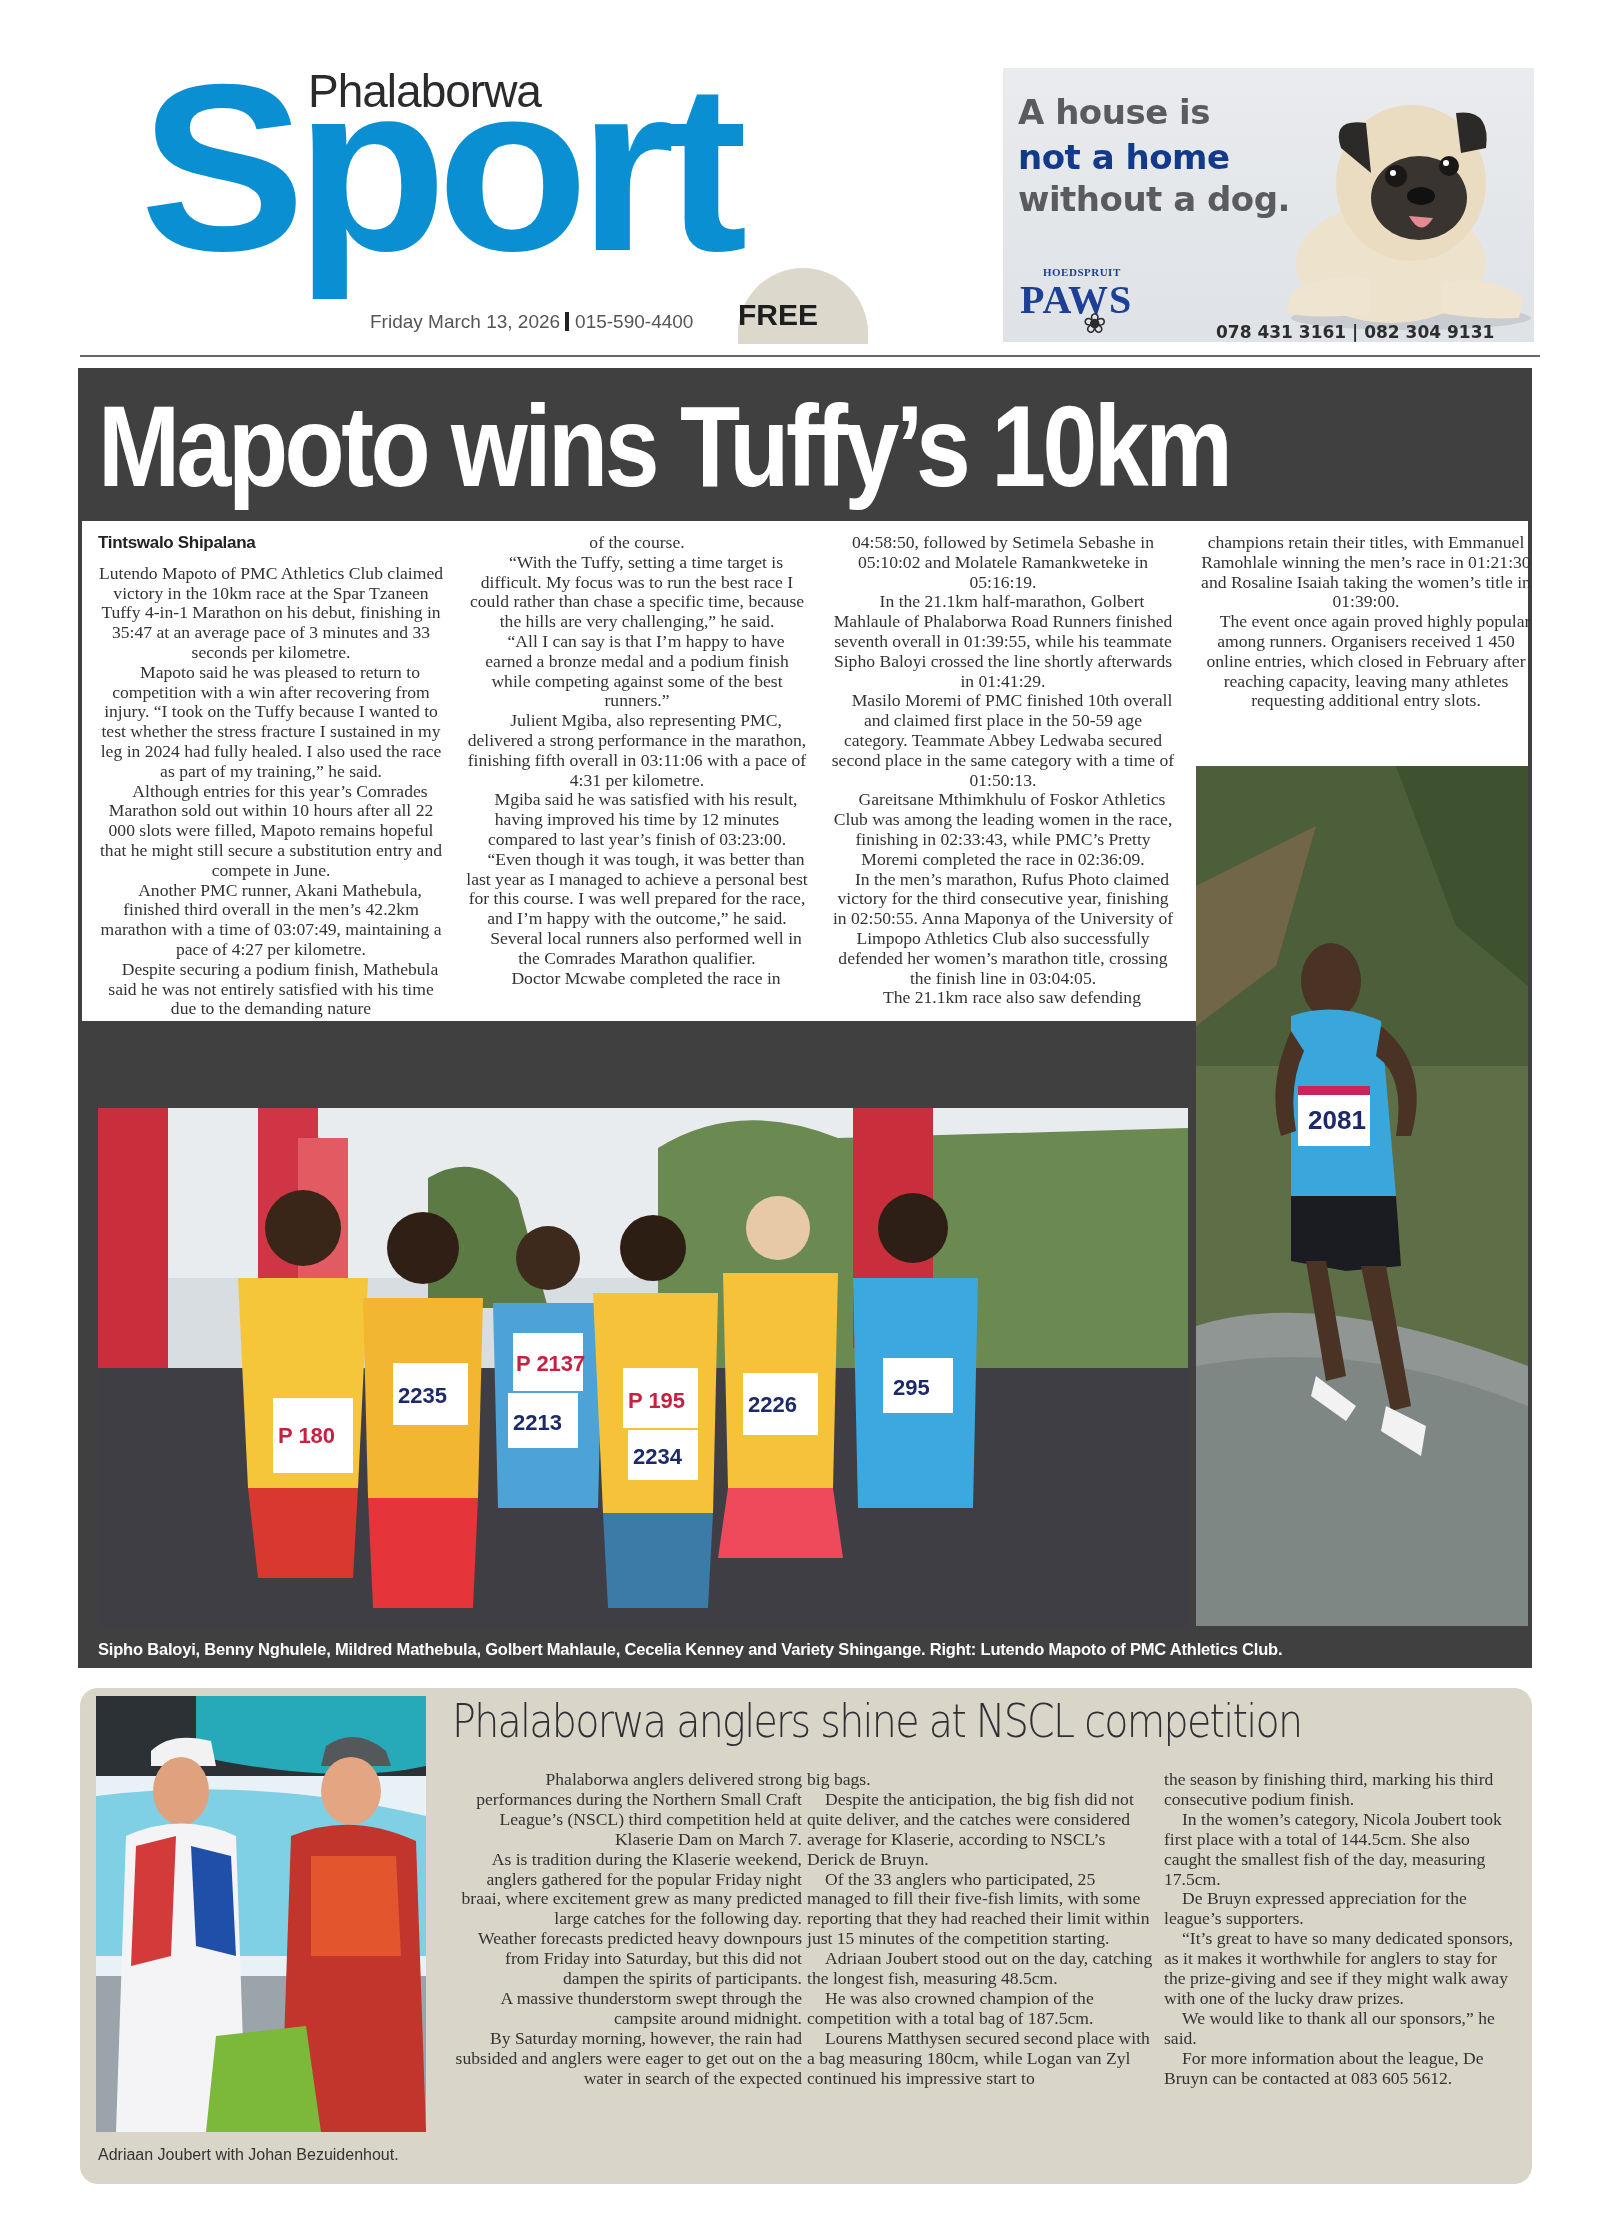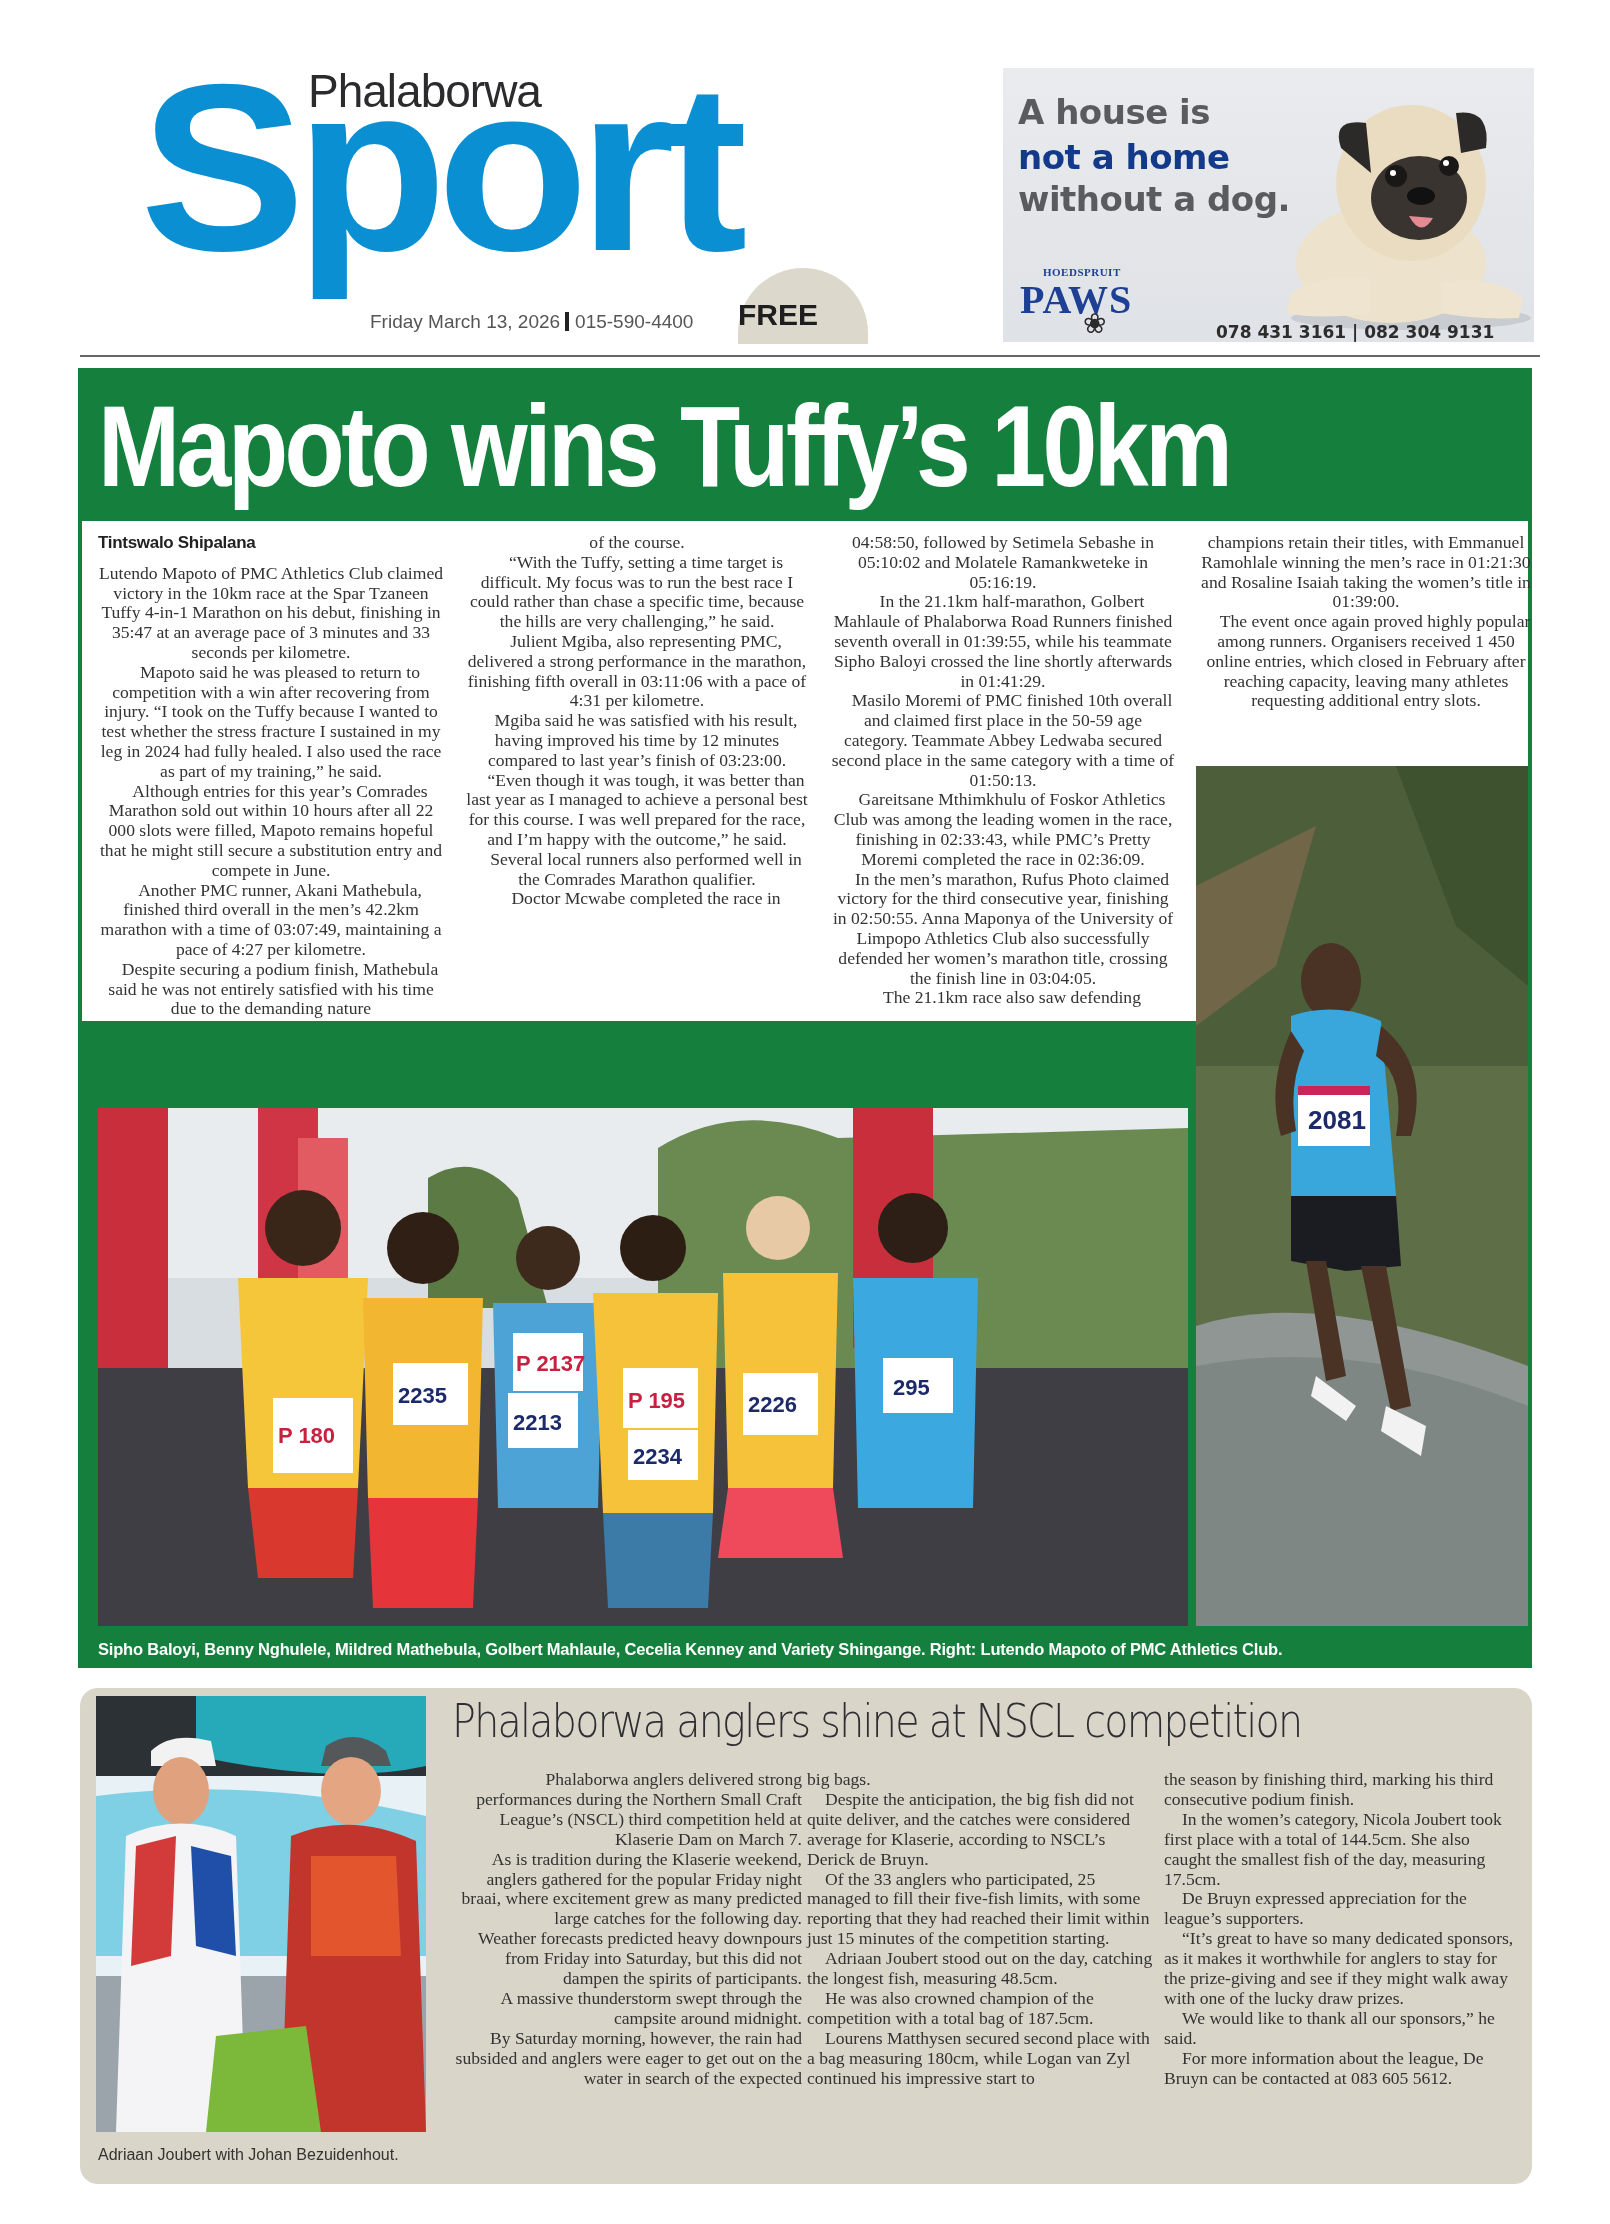--- a/index.html
+++ b/index.html
@@ -22,21 +22,21 @@
   .ad-line.l1 { top: 27px; }
   .ad-line.l2 { top: 72px; color: #13398a; }
   .ad-line.l3 { top: 114px; }
   .ad-logo-top { position: absolute; left: 40px; top: 198px; font-family: "Liberation Serif", serif; font-weight: 700; font-size: 11px; color: #1d3f94; letter-spacing: 0.5px; }
   .ad-logo-paws { position: absolute; left: 17px; top: 208px; font-family: "Liberation Serif", serif; font-weight: 700; font-size: 40px; color: #1d3f94; letter-spacing: 1px; }
   .ad-paw { position: absolute; font-size: 28px; color: #2b2b2b; line-height: 1; }
   .ad-phone { position: absolute; left: 213px; top: 254px; font-family: "DejaVu Sans", sans-serif; font-weight: 700; font-size: 17px; color: #2d2d2d; white-space: nowrap; }
   .pug { position: absolute; left: 258px; top: 20px; width: 270px; height: 250px; }
 
   
-  .lead { position: absolute; left: 78px; top: 368px; width: 1454px; height: 1300px; background: #15803d; }
+  .lead { position: absolute; left: 78px; top: 368px; width: 1454px; height: 1300px; background: #404040; }
   .headline { position: absolute; left: 20px; top: 22px; font-family: "Liberation Sans", sans-serif; font-weight: 700; font-size: 112px; color: #ffffff; letter-spacing: -4px; line-height: 1; transform: scaleX(0.88) scaleY(1.02); transform-origin: top left; white-space: nowrap; }
   .lead-body { position: absolute; left: 4px; top: 153px; width: 1446px; height: 500px; background: #ffffff; }
   .col { position: absolute; top: 12px; width: 346px; font-size: 17.6px; line-height: 19.8px; color: #333; }
   .col p { text-indent: 18px; text-align: center; }
   .col p.noindent { text-indent: 0; }
   .byline { font-family: "Liberation Sans", sans-serif; font-weight: 700; font-size: 17px; color: #222; margin-bottom: 11px; letter-spacing: -0.3px; }
   .c1 { left: 16px; } .c2 { left: 382px; } .c3 { left: 748px; } .c4 { left: 1114px; width: 340px; }
 
   .photo-group { position: absolute; left: 20px; top: 740px; width: 1090px; height: 518px; overflow: hidden; background: #cfd8c8; }
   .photo-runner { position: absolute; left: 1118px; top: 398px; width: 332px; height: 860px; overflow: hidden; background: #6c7a5a; }
@@ -102,20 +102,21 @@
       <div class="byline">Tintswalo Shipalana</div>
       <p class="noindent">Lutendo Mapoto of PMC Athletics Club claimed victory in the 10km race at the Spar Tzaneen Tuffy 4-in-1 Marathon on his debut, finishing in 35:47 at an average pace of 3 minutes and 33 seconds per kilometre.</p>
       <p>Mapoto said he was pleased to return to competition with a win after recovering from injury. “I took on the Tuffy because I wanted to test whether the stress fracture I sustained in my leg in 2024 had fully healed. I also used the race as part of my training,” he said.</p>
       <p>Although entries for this year’s Comrades Marathon sold out within 10 hours after all 22 000 slots were filled, Mapoto remains hopeful that he might still secure a substitution entry and compete in June.</p>
       <p>Another PMC runner, Akani Mathebula, finished third overall in the men’s 42.2km marathon with a time of 03:07:49, maintaining a pace of 4:27 per kilometre.</p>
       <p>Despite securing a podium finish, Mathebula said he was not entirely satisfied with his time due to the demanding nature</p>
     </div>
     <div class="col c2">
       <p class="noindent">of the course.</p>
       <p>“With the Tuffy, setting a time target is difficult. My focus was to run the best race I could rather than chase a specific time, because the hills are very challenging,” he said.</p>
+      <p>“All I can say is that I’m happy to have earned a bronze medal and a podium finish while competing against some of the best runners.”</p>
       <p>Julient Mgiba, also representing PMC, delivered a strong performance in the marathon, finishing fifth overall in 03:11:06 with a pace of 4:31 per kilometre.</p>
       <p>Mgiba said he was satisfied with his result, having improved his time by 12 minutes compared to last year’s finish of 03:23:00.</p>
       <p>“Even though it was tough, it was better than last year as I managed to achieve a personal best for this course. I was well prepared for the race, and I’m happy with the outcome,” he said.</p>
       <p>Several local runners also performed well in the Comrades Marathon qualifier.</p>
       <p>Doctor Mcwabe completed the race in</p>
     </div>
     <div class="col c3">
       <p class="noindent">04:58:50, followed by Setimela Sebashe in 05:10:02 and Molatele Ramankweteke in 05:16:19.</p>
       <p>In the 21.1km half-marathon, Golbert Mahlaule of Phalaborwa Road Runners finished seventh overall in 01:39:55, while his teammate Sipho Baloyi crossed the line shortly afterwards in 01:41:29.</p>
       <p>Masilo Moremi of PMC finished 10th overall and claimed first place in the 50-59 age category. Teammate Abbey Ledwaba secured second place in the same category with a time of 01:50:13.</p>

